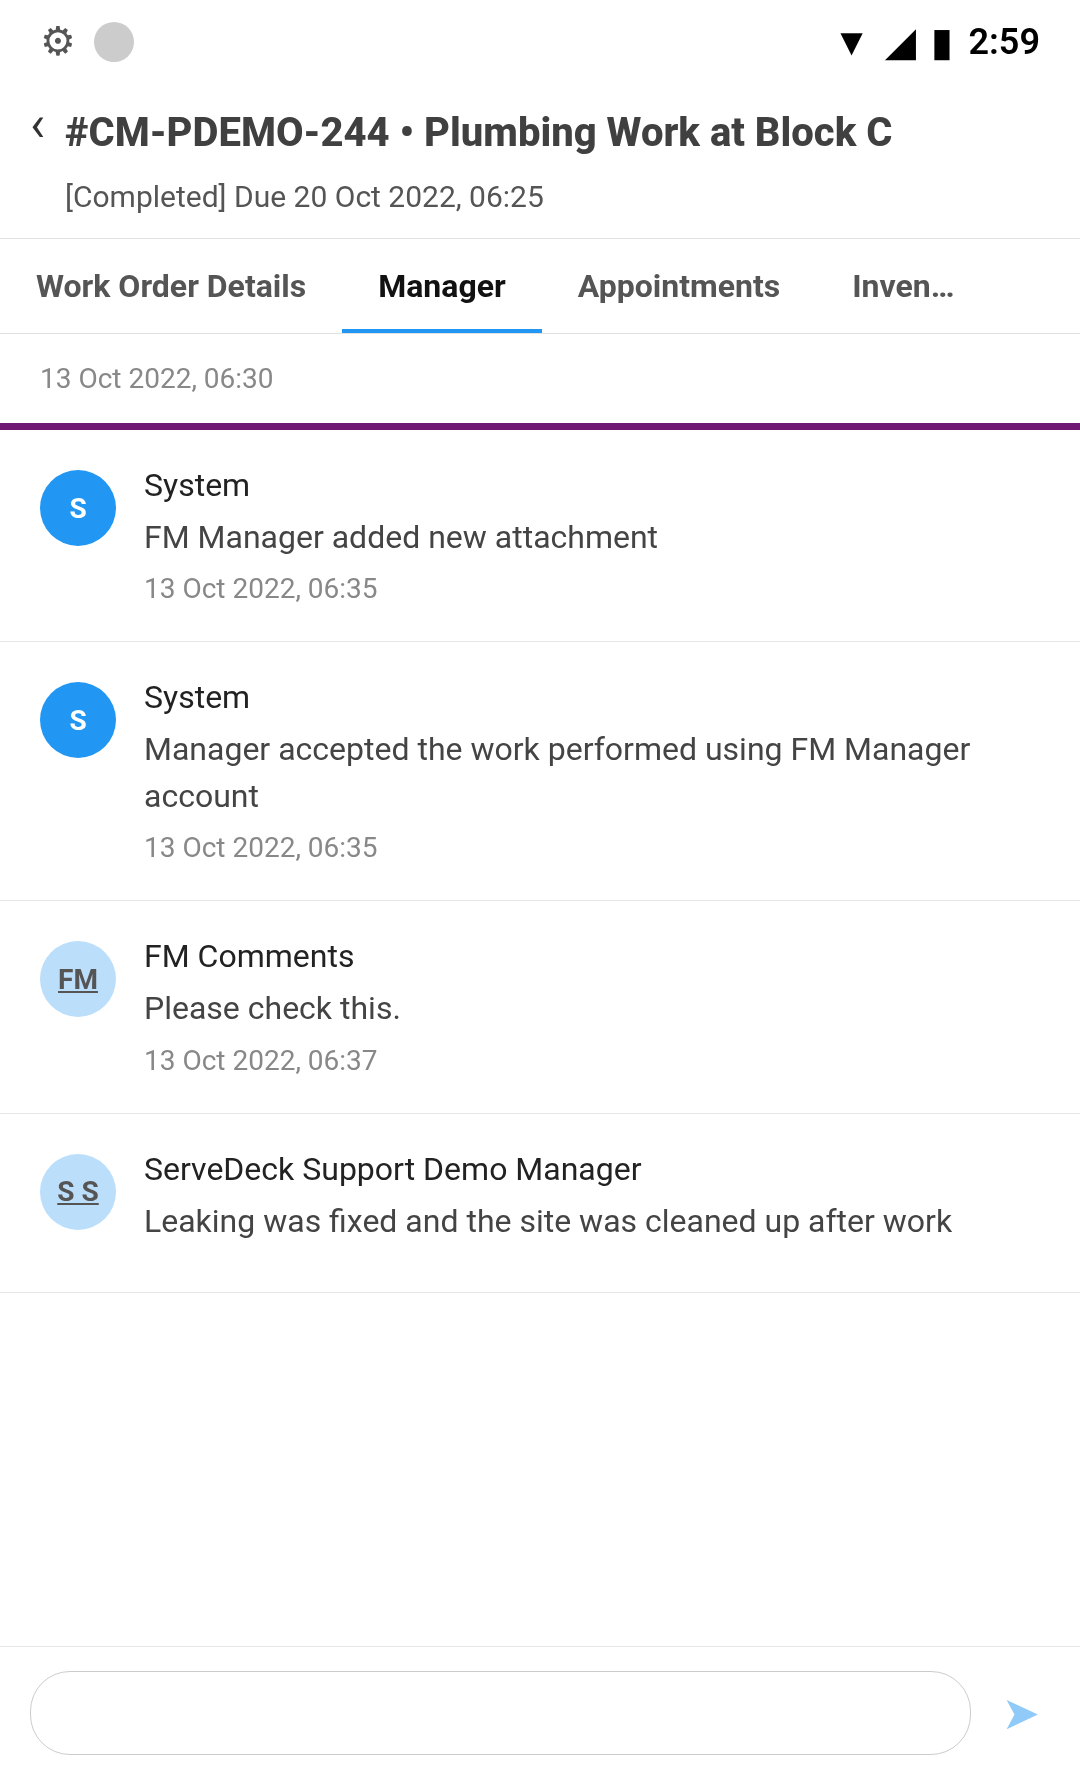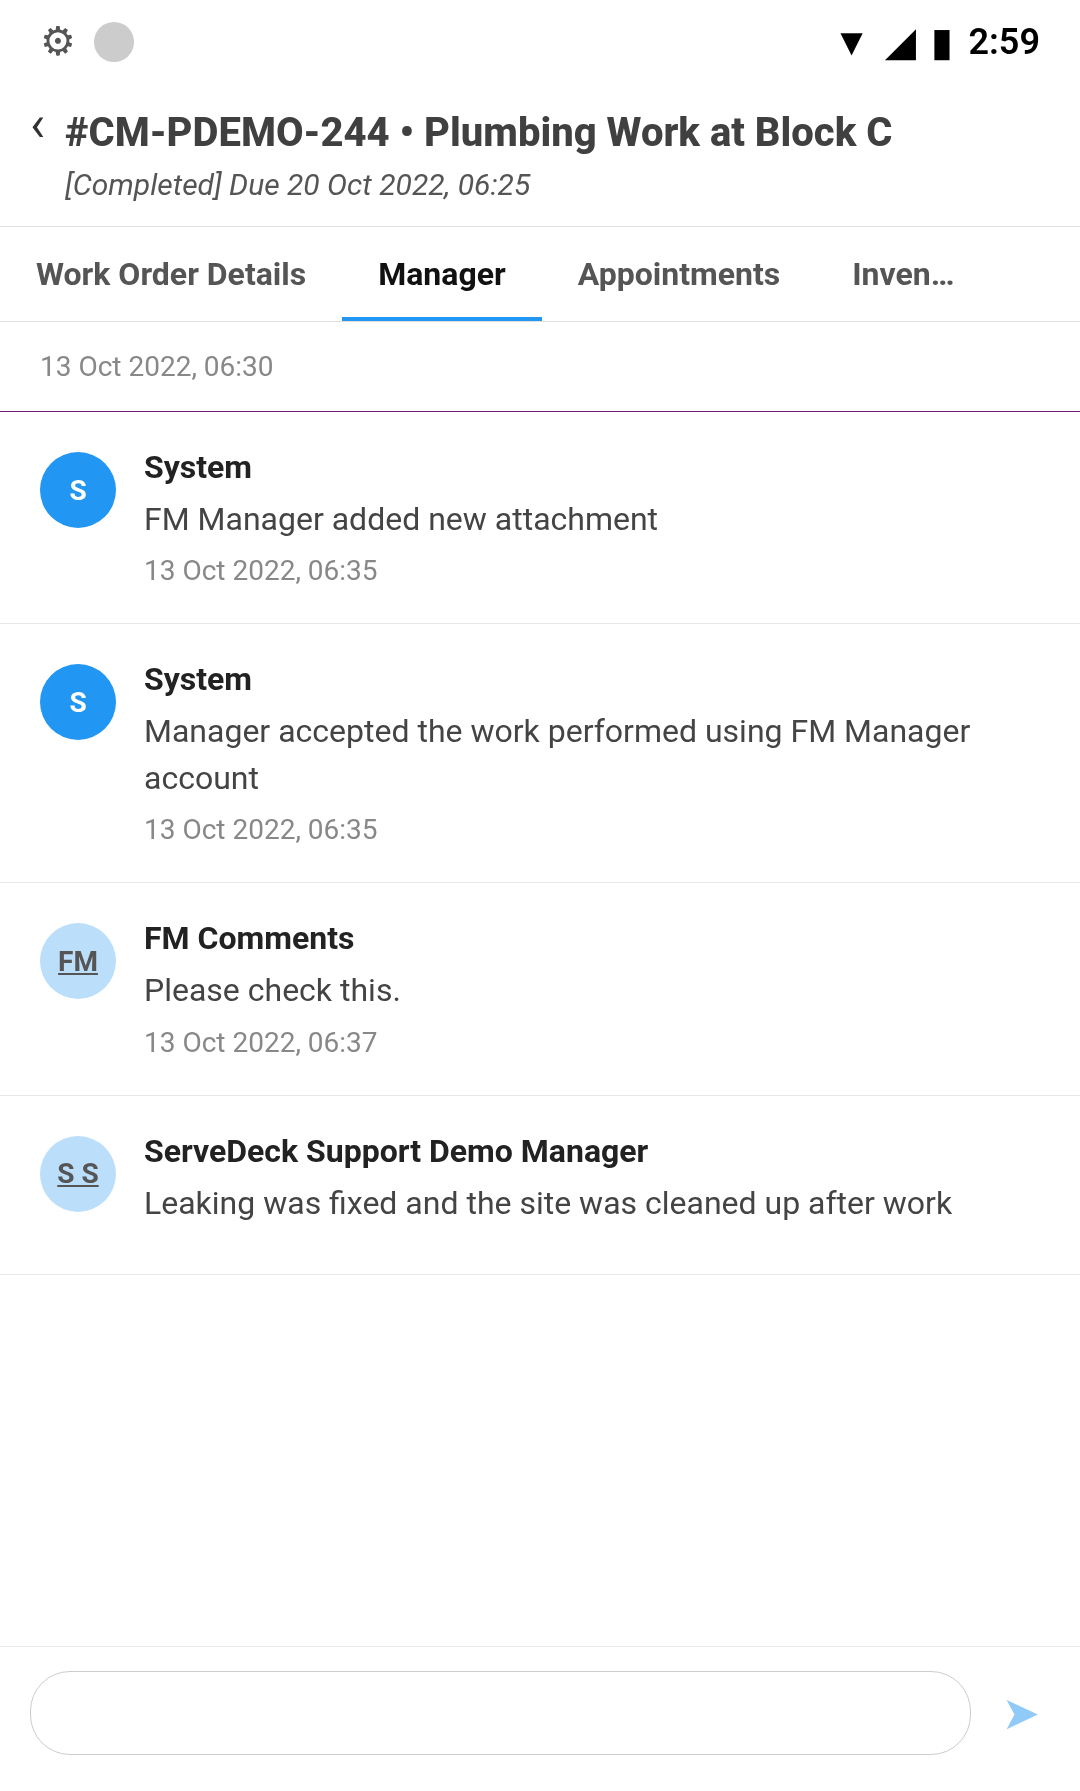--- a/index.html
+++ b/index.html
@@ -70,22 +70,21 @@
     .header-title {
       font-size: 40px;
       font-weight: 800;
       color: #404040;
       line-height: 1.2;
       margin-top: 14px;
     }
     .header-subtitle {
       font-size: 30px;
       color: #555;
-      margin-top: 10px;
-      font-style: italic;
+      margin-top: 22px;
     }
 
     
     .tabs {
       display: flex;
       border-bottom: 1px solid #e0e0e0;
       background: #ffffff;
       overflow-x: auto;
     }
     .tab {
@@ -136,39 +135,39 @@
       flex-shrink: 0;
       margin-right: 28px;
       margin-top: 4px;
     }
     .avatar.blue { background: #2196F3; }
     .avatar.light-blue { background: #BBDEFB; color: #555; text-decoration: underline; }
 
     .comment-body {}
     .comment-author {
       font-size: 32px;
-      font-weight: 700;
+      font-weight: 400;
       color: #222;
       margin-bottom: 10px;
     }
     .comment-text {
       font-size: 32px;
       color: #444;
       line-height: 1.45;
       margin-bottom: 12px;
     }
     .comment-time {
       font-size: 28px;
       color: #888;
     }
 
     
     .timestamp-row {
       padding: 28px 40px;
-      border-bottom: 1px solid #701a75;
+      border-bottom: 7px solid #701a75;
       font-size: 28px;
       color: #888;
     }
 
     
     .input-bar {
       position: fixed;
       bottom: 0;
       left: 0;
       width: 1080px;

